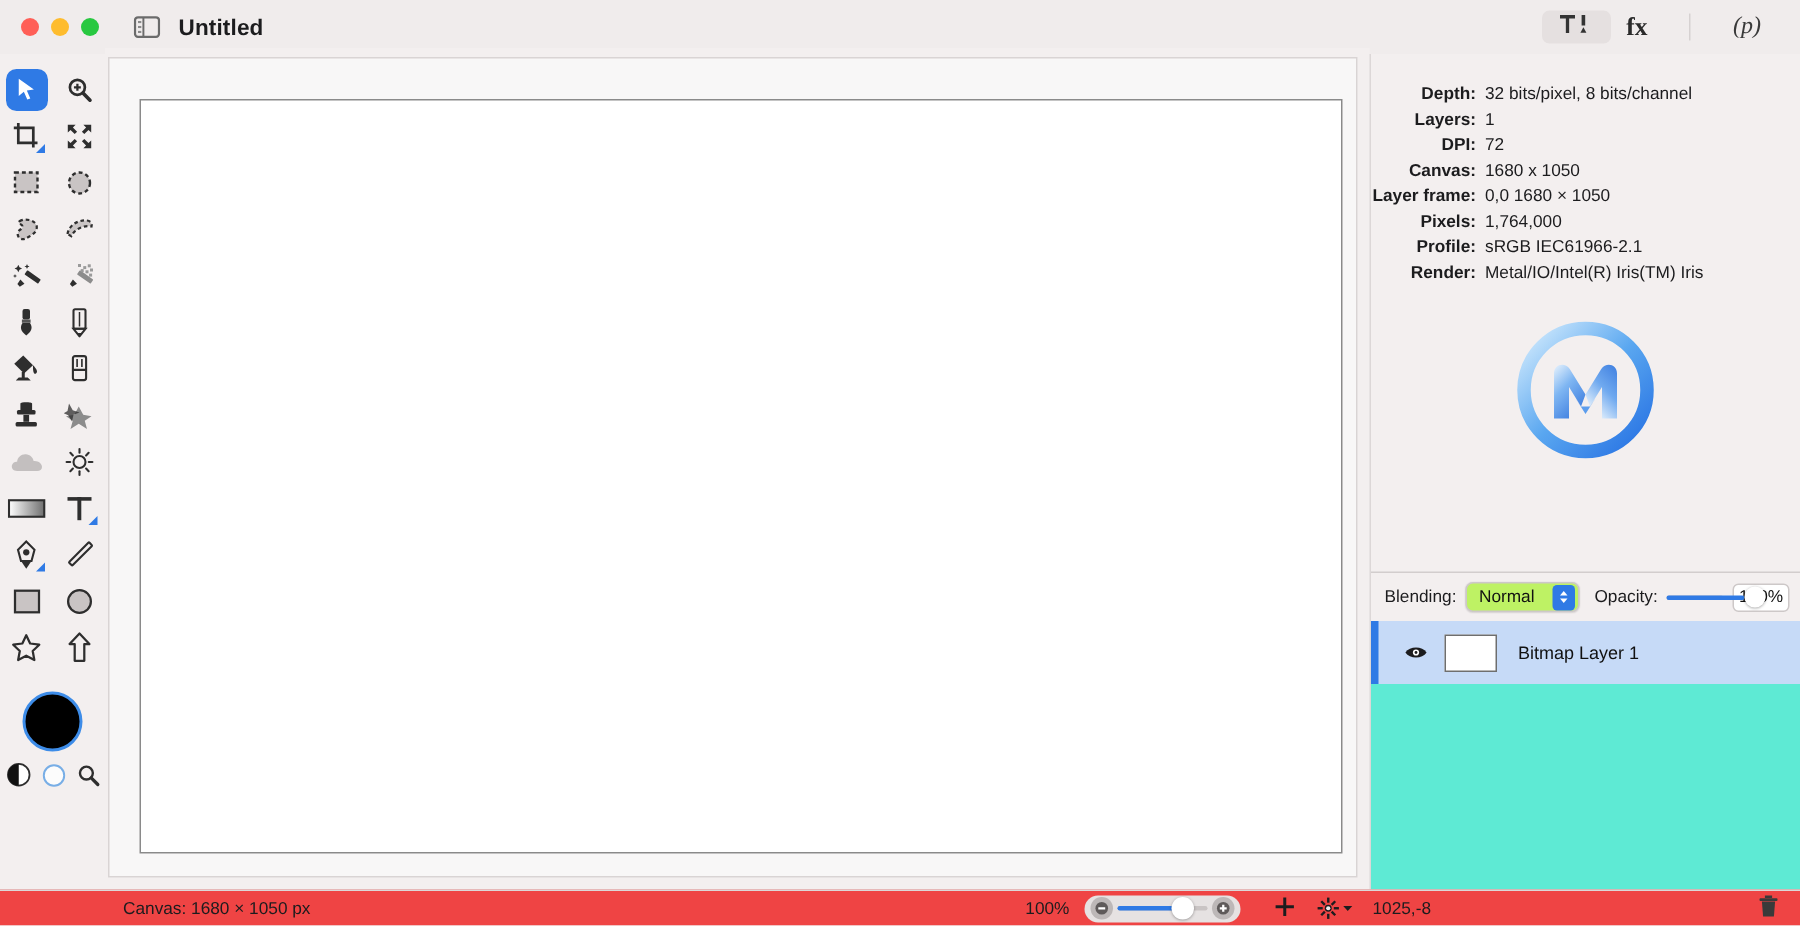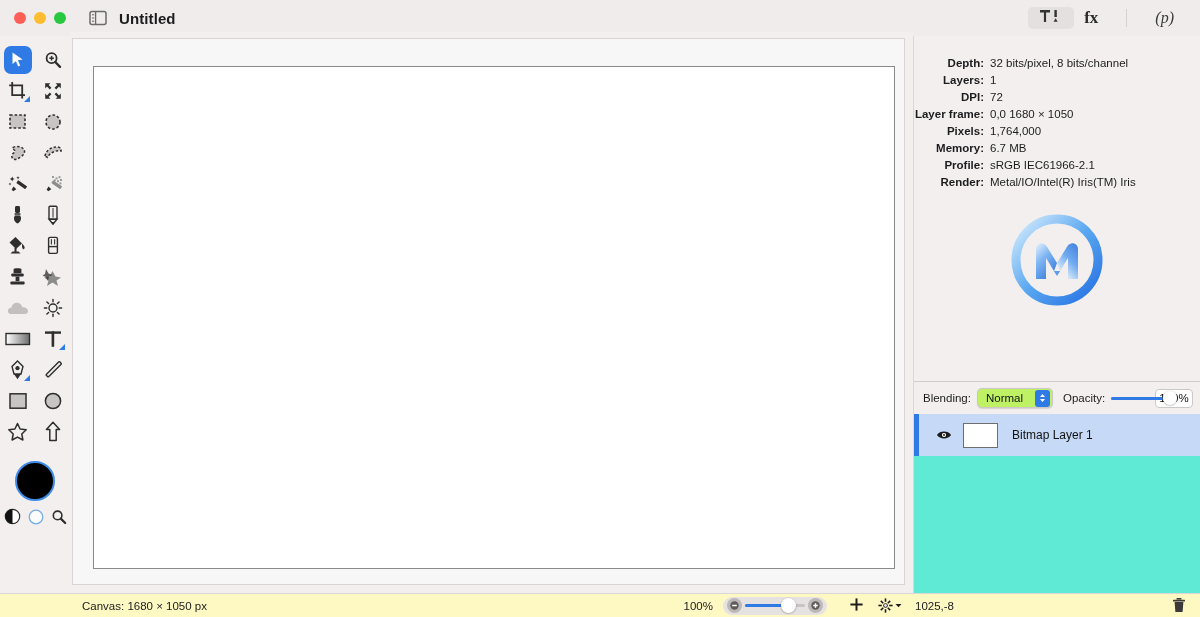--- a/index.html
+++ b/index.html
@@ -137,21 +137,21 @@
   .layer-accent { position: absolute; left:0; top:0; width: 5px; height: 100%; background: #2f7ae5; }
   .eye { margin-left: 22px; width: 16px; display:flex; align-items:center; }
   .layer-thumb {
     margin-left: 11px; width: 35px; height: 25px; background: #fff; border: 1.5px solid #6e6e6e;
   }
   .layer-name { margin-left: 14px; font-size: 12px; color: #111; }
 
   
   .statusbar {
     position: absolute; left: 0; bottom: 0; width: 1200px; height: 24px;
-    background: #fef9c3; border-top: 1px solid #dcd7d7;
+    background: #ef4444; border-top: 1px solid #dcd7d7;
     display: flex; align-items: center; font-size: 11.5px; color: #1c1c1e;
   }
   .status-left { margin-left: 82px; }
   .status-right { margin-left: auto; display: flex; align-items: center; padding-right: 14px; }
   .zoom-pct { margin-right: 10px; }
   .zoom-slider {
     width: 104px; height: 18px; background: #e6e2e2; border-radius: 9px;
     display:flex; align-items:center; position: relative; padding: 0 4px;
   }
   .zs-track { position:absolute; left: 22px; right: 22px; height: 3px; background: #c9c4c4; border-radius:2px; }
@@ -532,30 +532,30 @@
       </div>
       <div class="info-row">
         <div class="info-key">Layers:</div>
         <div class="info-val">1</div>
       </div>
       <div class="info-row">
         <div class="info-key">DPI:</div>
         <div class="info-val">72</div>
       </div>
       <div class="info-row">
+        <div class="info-key">Canvas:</div>
+        <div class="info-val">1680 x 1050</div>
+      </div>
+      <div class="info-row">
         <div class="info-key">Layer frame:</div>
         <div class="info-val">0,0 1680 × 1050</div>
       </div>
       <div class="info-row">
         <div class="info-key">Pixels:</div>
         <div class="info-val">1,764,000</div>
-      </div>
-      <div class="info-row">
-        <div class="info-key">Memory:</div>
-        <div class="info-val">6.7 MB</div>
       </div>
       <div class="info-row">
         <div class="info-key">Profile:</div>
         <div class="info-val">sRGB IEC61966-2.1</div>
       </div>
       <div class="info-row">
         <div class="info-key">Render:</div>
         <div class="info-val">Metal/IO/Intel(R) Iris(TM) Iris</div>
       </div>
     </div>

